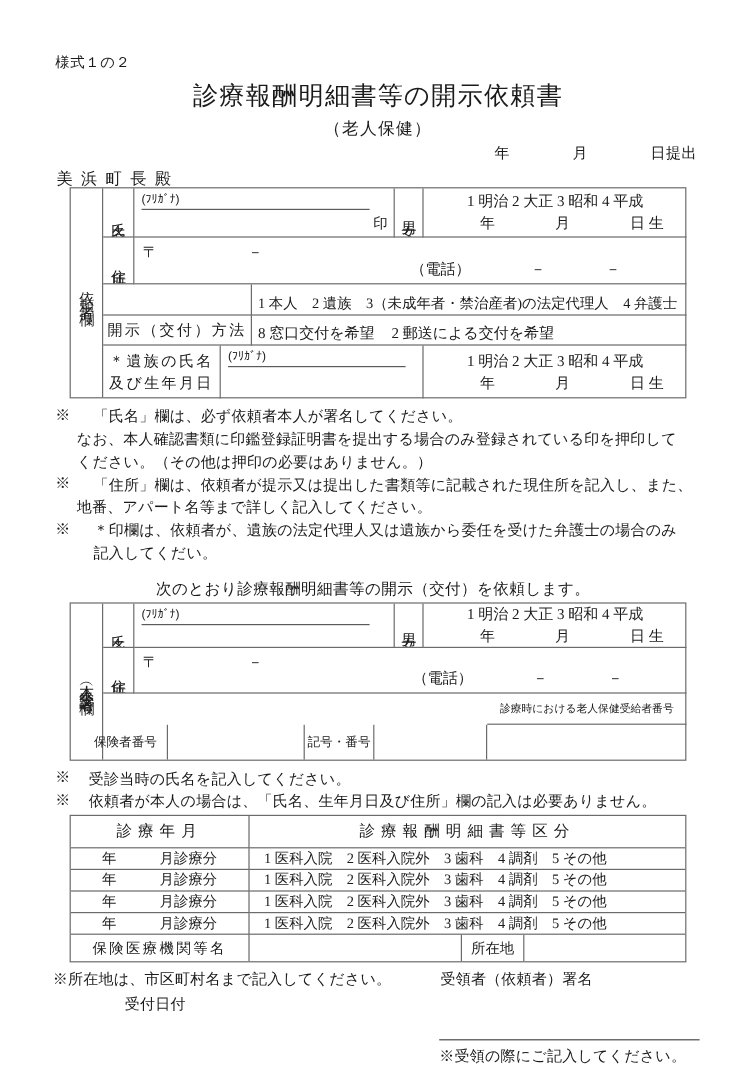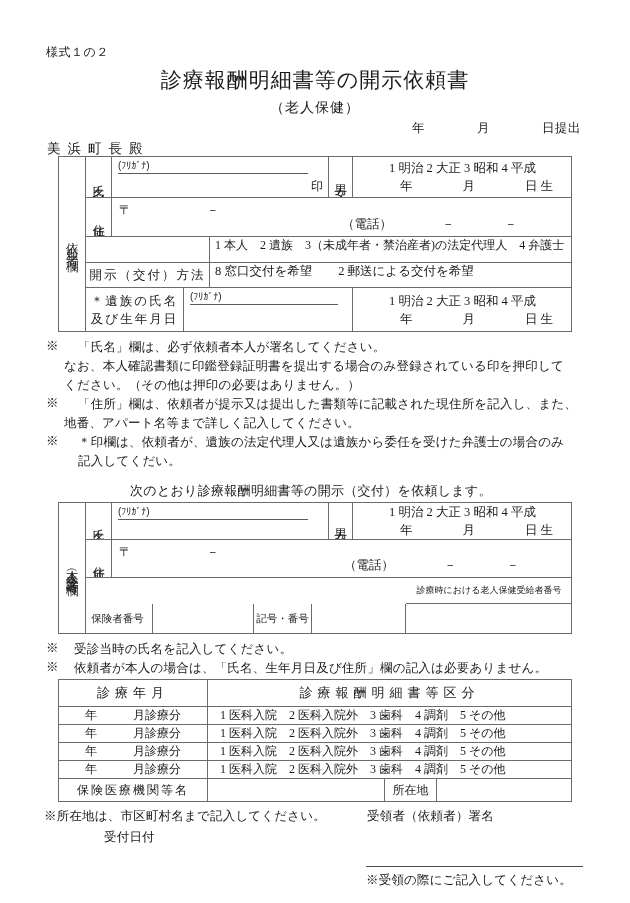--- a/index.html
+++ b/index.html
@@ -76,21 +76,21 @@
     overflow: hidden;
   }
   .cell.nb-r { border-right: none; }
   .cell.nb-b { border-bottom: none; }
   .cell-inner {
     position: absolute;
     inset: 0;
     display: flex;
   }
   .ctr { align-items: center; justify-content: center; }
-  .lft { align-items: flex-start; justify-content: flex-start; padding-left: 5px; }
+  .lft { align-items: flex-end; justify-content: flex-start; padding-left: 5px; }
 
   
   .vert {
     writing-mode: vertical-rl;
     text-orientation: upright;
     letter-spacing: 6px;
     font-size: 12.5px;
     line-height: 1;
   }
   .vert-tight { letter-spacing: 2px; }
@@ -224,21 +224,21 @@
     </div>
 
     <div class="cell" style="left:27px; top:106px; width:124px; height:25px;">
       <div class="cell-inner ctr">
         <span class="sp2 nowrap">開示（交付）方法</span>
       </div>
     </div>
     <div class="cell nb-r" style="left:151px; top:106px; width:362px; height:25px;">
       <div class="cell-inner lft">
         <span class="nowrap">8 窓口交付を希望</span>
-        <span class="nowrap" style="margin-left:26px;">2 郵送による交付を希望</span>
+        <span class="nowrap" style="margin-left:14px;">2 郵送による交付を希望</span>
       </div>
     </div>
 
     <div class="cell nb-b" style="left:27px; top:131px; width:98px; height:44px;">
       <div class="stack">
         <span class="sp2 nowrap">＊遺族の氏名</span>
         <span class="sp2 nowrap">及び生年月日</span>
       </div>
     </div>
     <div class="cell nb-b" style="left:125px; top:131px; width:169px; height:44px;">
@@ -304,21 +304,21 @@
       <span class="postal">〒　　　　　　－</span>
       <span class="tel2">（電話）　　　　－　　　　－</span>
     </div>
 
     <div class="cell nb-r" style="left:347px; top:75px; width:166px; height:26px;">
       <div class="cell-inner ctr">
         <span class="small-head nowrap">診療時における老人保健受給者番号</span>
       </div>
     </div>
 
-    <div class="cell nb-b" style="left:24px; top:101px; width:70px; height:29px;">
+    <div class="cell nb-b" style="left:11px; top:101px; width:70px; height:29px;">
       <div class="cell-inner ctr">
         <span class="tiny nowrap">保険者番号</span>
       </div>
     </div>
     <div class="cell nb-b" style="left:97px; top:101px; width:98px; height:29px;"></div>
     <div class="cell nb-b" style="left:195px; top:101px; width:58px; height:29px;">
       <div class="cell-inner ctr">
         <span class="tiny nowrap">記号・番号</span>
       </div>
     </div>

